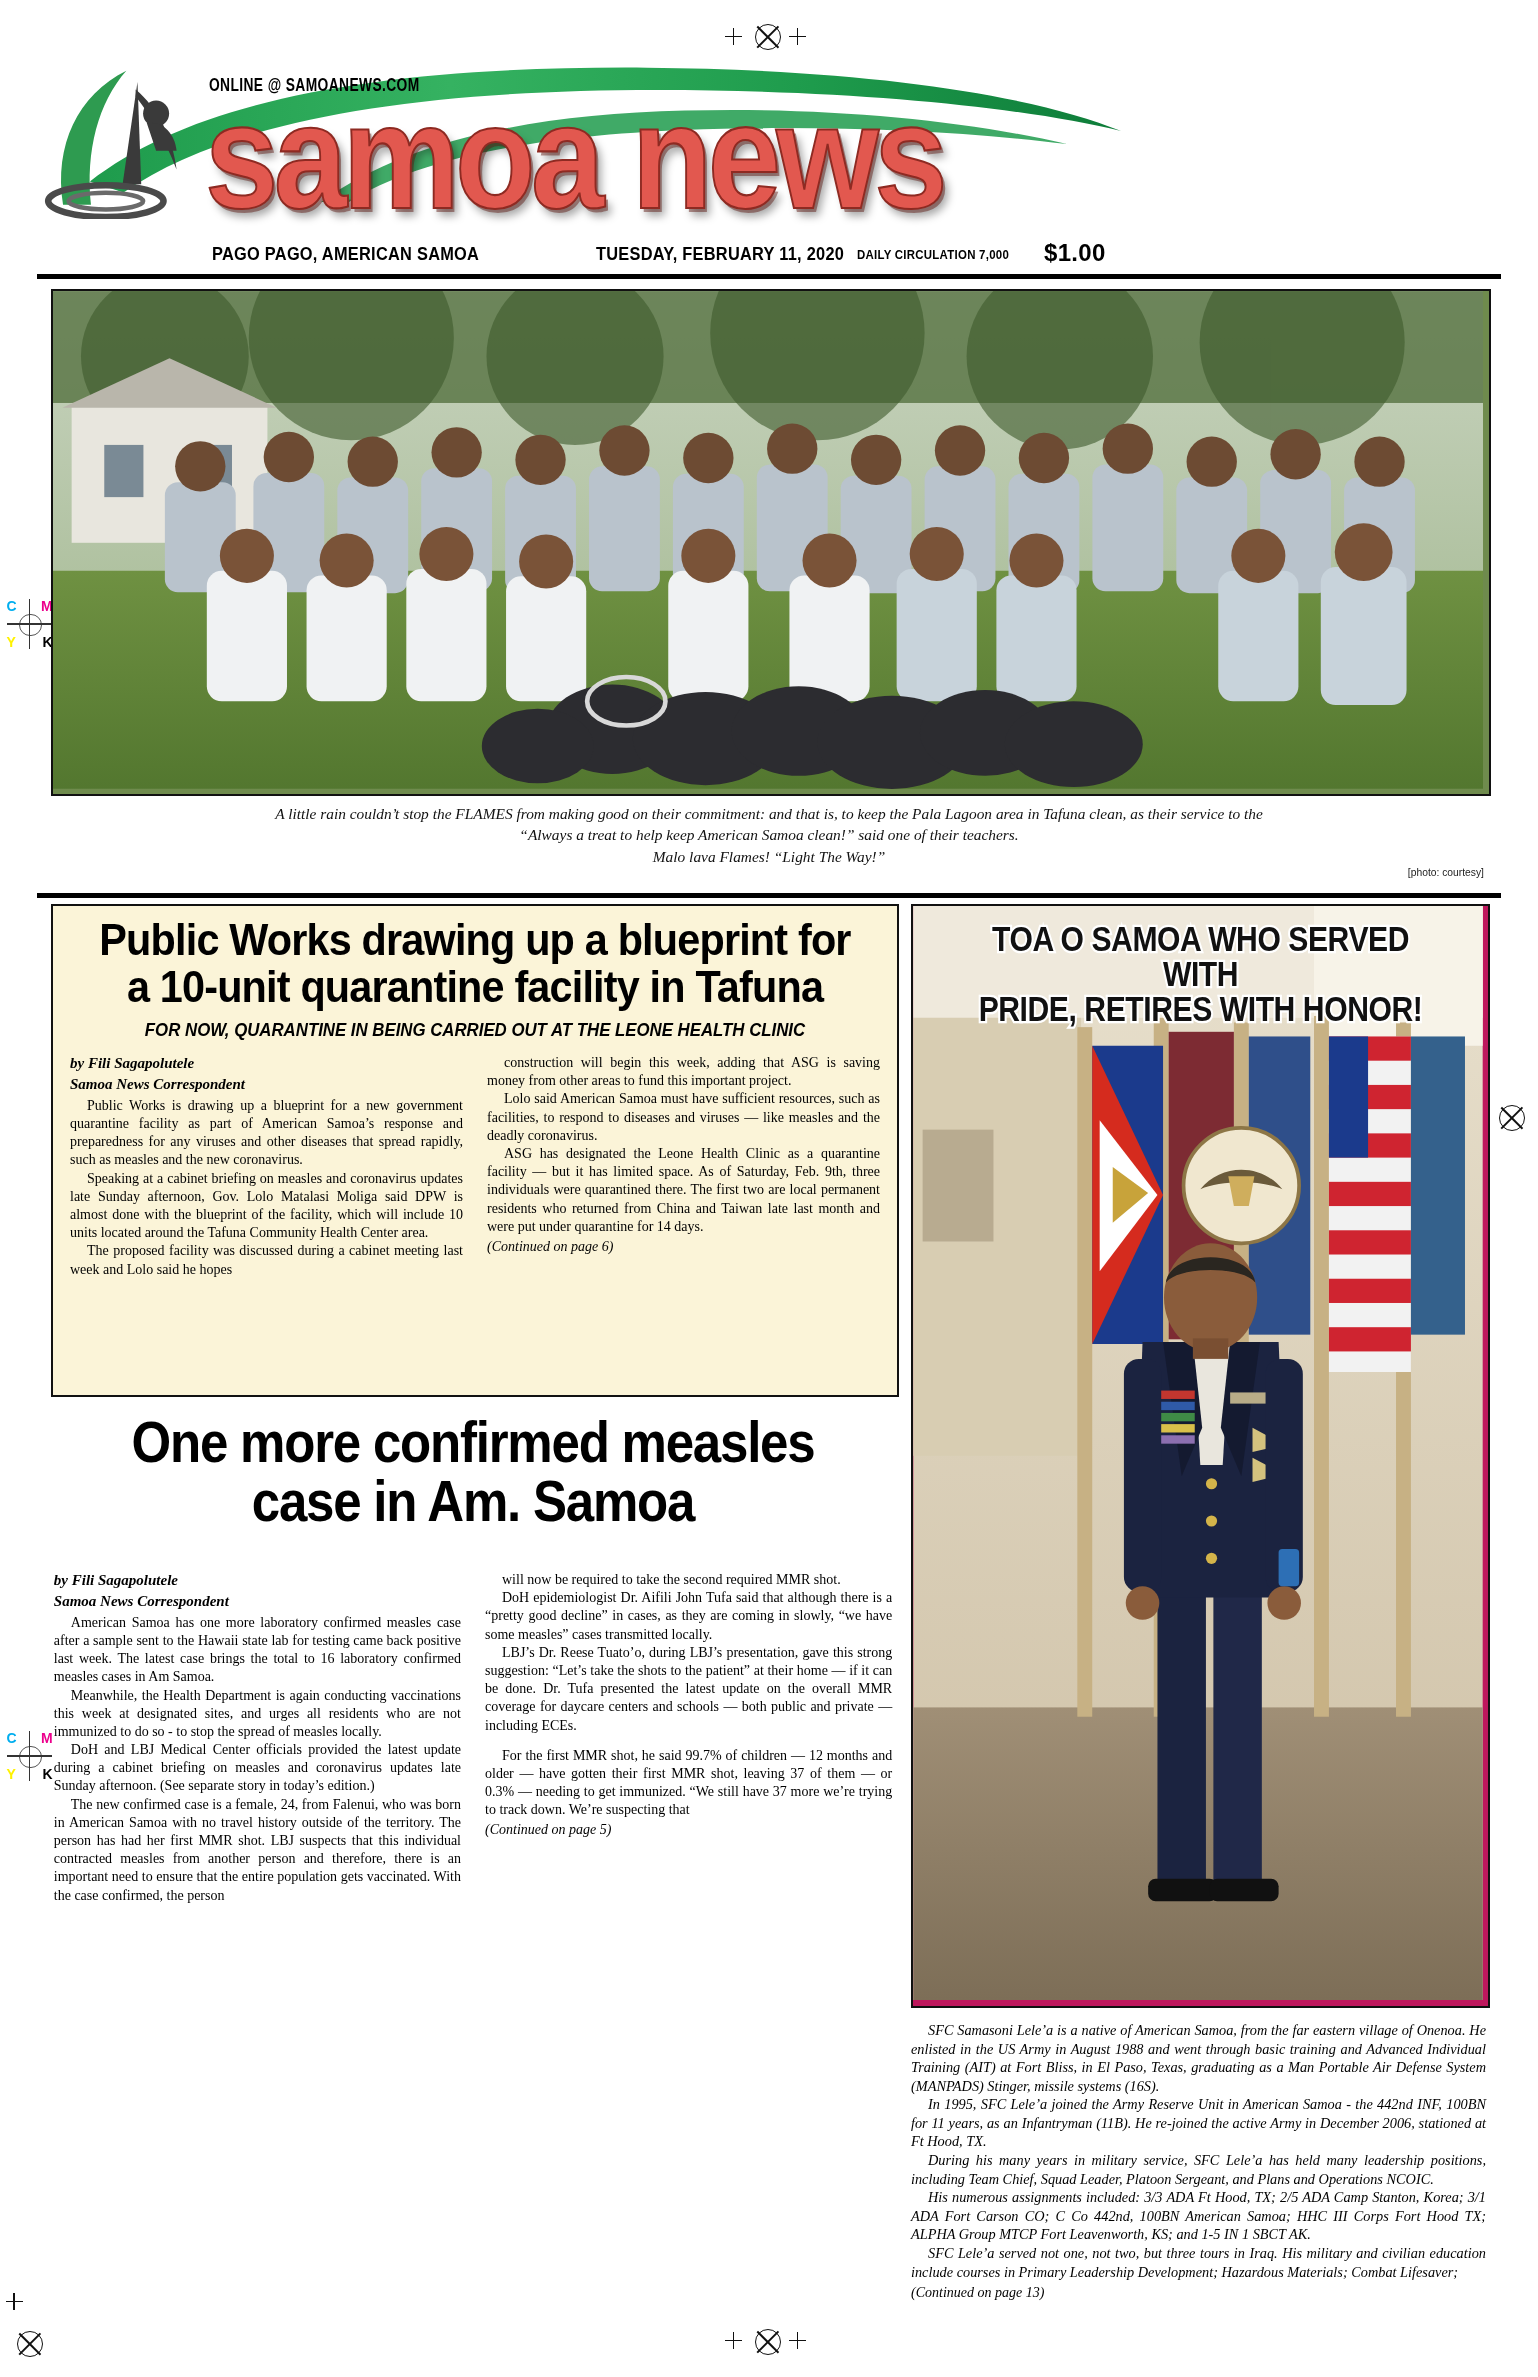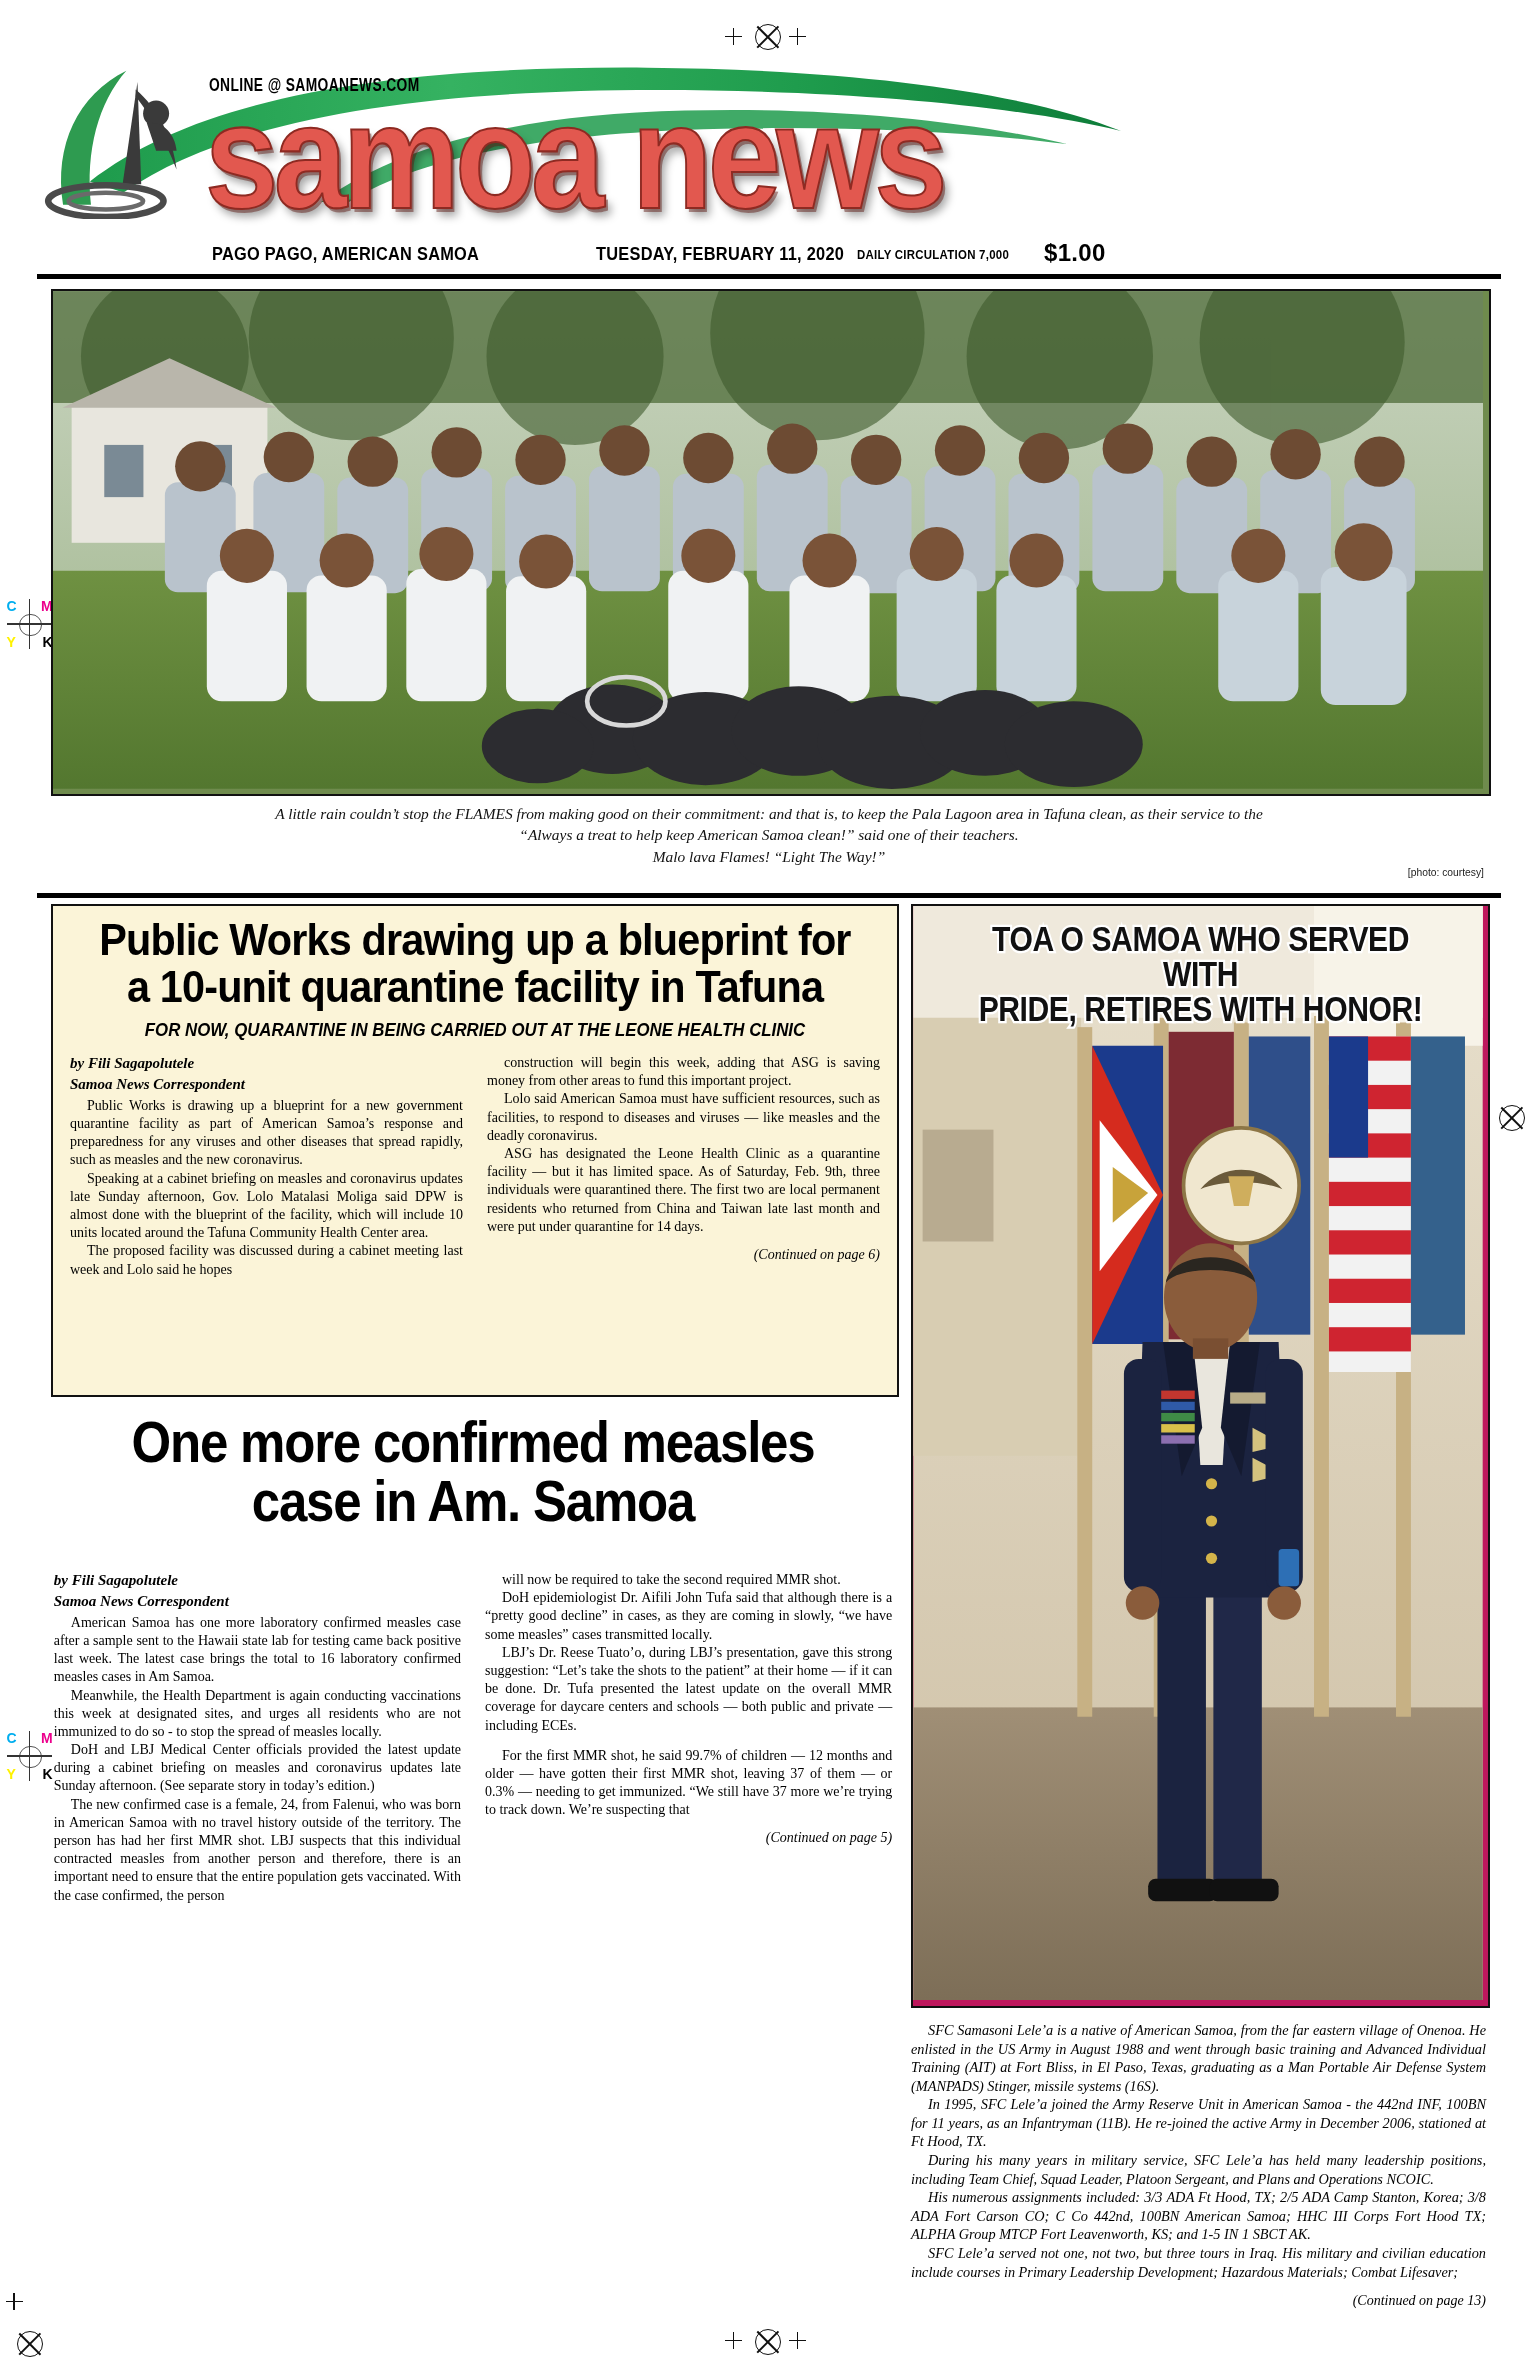--- a/index.html
+++ b/index.html
@@ -107,21 +107,21 @@
     transform:scaleX(0.95); transform-origin:center top;
   }
   .byline { font-family:"Liberation Serif", serif; font-weight:bold; font-style:italic;
             font-size:15px; line-height:1.3; margin-bottom:1.9px; }
   .cols2 { display:flex; gap:24px; padding:13px 17px 0 17px; }
   .col { flex:1; }
   .bodytext { font-family:"Liberation Serif", serif; font-size:14px;
               line-height:1.30; text-align:justify; color:#000; }
   .bodytext p { margin:0; text-indent:17px; }
   .contd { font-family:"Liberation Serif", serif; font-style:italic; font-size:14px;
-           text-align:right; margin-top:11px; }
+           margin-top:3px; }
 
   
   .right-photo-box {
     position:absolute; left:874px; top:0px; width:575px; height:1100px;
     border:2.8px solid #111; background:#be185d; overflow:hidden;
   }
   .overlay-headline {
     position:absolute; left:9.3px; top:15px; width:557px; text-align:center;
     font-family:"Liberation Sans", sans-serif; font-weight:bold;
     font-size:35px; line-height:1.0; letter-spacing:-0.5px;
@@ -514,20 +514,20 @@
           </div>
           <div class="contd">(Continued on page 5)</div>
         </div>
       </div>
     </div>
 
     <div class="right-col-text">
       <p>SFC Samasoni Lele’a is a native of American Samoa, from the far eastern village of Onenoa. He enlisted in the US Army in August 1988 and went through basic training and Advanced Individual Training (AIT) at Fort Bliss, in El Paso, Texas, graduating as a Man Portable Air Defense System (MANPADS) Stinger, missile systems (16S).</p>
       <p>In 1995, SFC Lele’a joined the Army Reserve Unit in American Samoa - the 442nd INF, 100BN for 11 years, as an Infantryman (11B). He re-joined the active Army in December 2006, stationed at Ft Hood, TX.</p>
       <p>During his many years in military service, SFC Lele’a has held many leadership positions, including Team Chief, Squad Leader, Platoon Sergeant, and Plans and Operations NCOIC.</p>
-      <p>His numerous assignments included: 3/3 ADA Ft Hood, TX; 2/5 ADA Camp Stanton, Korea; 3/8 ADA Fort Carson CO; C Co 442nd, 100BN American Samoa; HHC III Corps Fort Hood TX; ALPHA Group MTCP Fort Leavenworth, KS; and 1-5 IN 1 SBCT AK.</p>
+      <p>His numerous assignments included: 3/3 ADA Ft Hood, TX; 2/5 ADA Camp Stanton, Korea; 3/1 ADA Fort Carson CO; C Co 442nd, 100BN American Samoa; HHC III Corps Fort Hood TX; ALPHA Group MTCP Fort Leavenworth, KS; and 1-5 IN 1 SBCT AK.</p>
       <p>SFC Lele’a served not one, not two, but three tours in Iraq. His military and civilian education include courses in Primary Leadership Development; Hazardous Materials; Combat Lifesaver;</p>
       <div class="contd">(Continued on page 13)</div>
     </div>
 
   </div>
 </div>
 
 
 </body></html>

